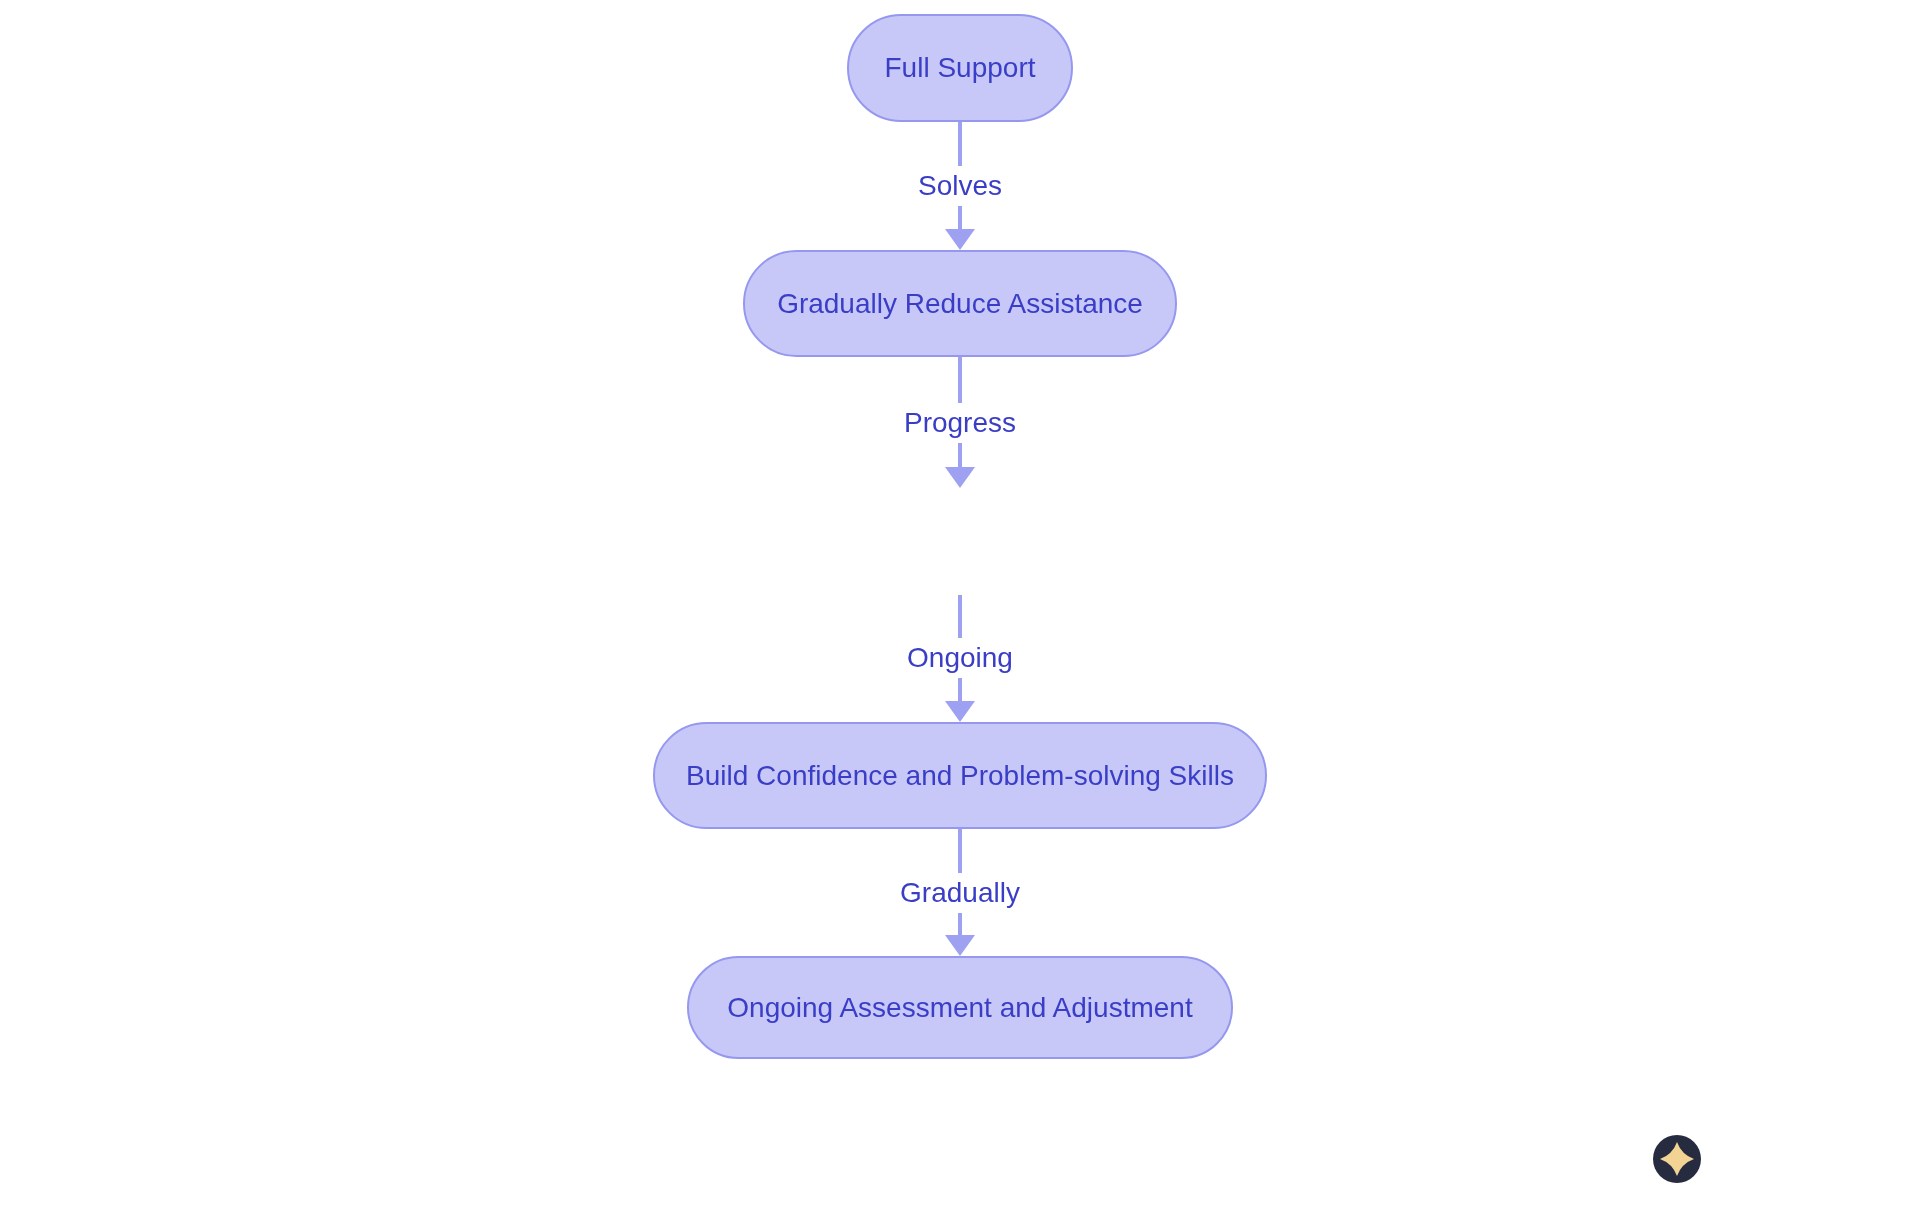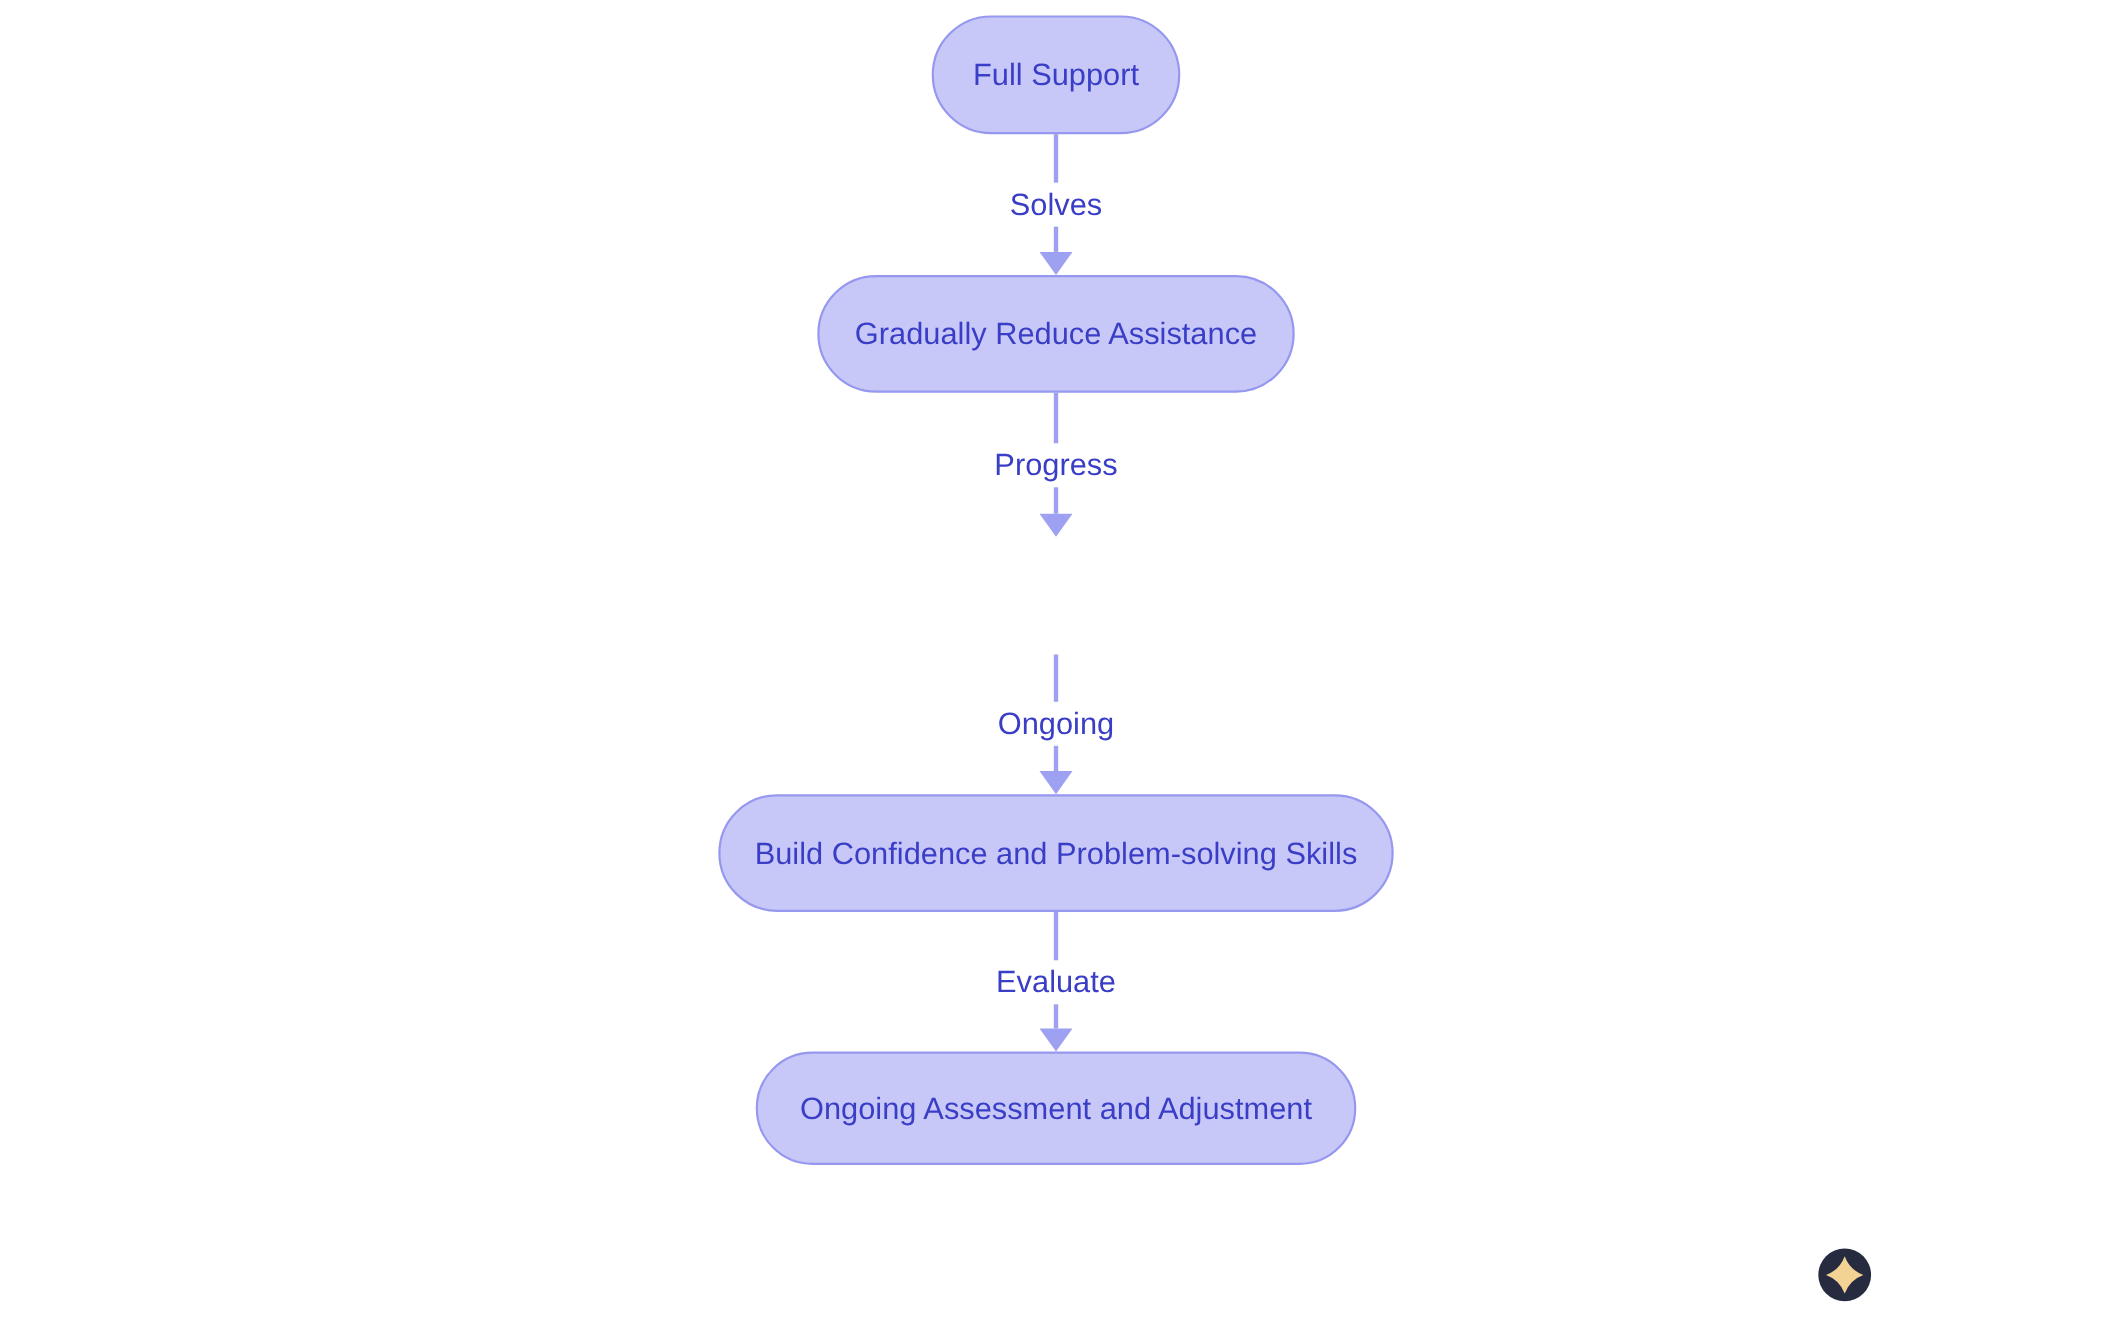--- a/index.html
+++ b/index.html
@@ -117,21 +117,21 @@
   <div class="edge-line edge-line-2"></div>
   <div class="arrowhead arrowhead-2"></div>
   <div class="edge-label edge-label-2">Progress</div>
 
   <div class="edge-line edge-line-3"></div>
   <div class="arrowhead arrowhead-3"></div>
   <div class="edge-label edge-label-3">Ongoing</div>
 
   <div class="edge-line edge-line-4"></div>
   <div class="arrowhead arrowhead-4"></div>
-  <div class="edge-label edge-label-4">Evaluate</div>
+  <div class="edge-label edge-label-4">Gradually</div>
 
   <svg class="logo" viewBox="0 0 200 80" role="img">
 
     <g>
       <circle class="dark" cx="25" cy="45" r="24"></circle>
       <path class="cream" d="M25,28 Q29.5,40.5 42,45 Q29.5,49.5 25,62 Q20.5,49.5 8,45 Q20.5,40.5 25,28 Z"></path>
     </g>
 
     <g transform="translate(56,24)">
       <path class="dark" d="M0,46 V9 Q0,0 9,0 H20 V15 H15 V46 Z"></path>

